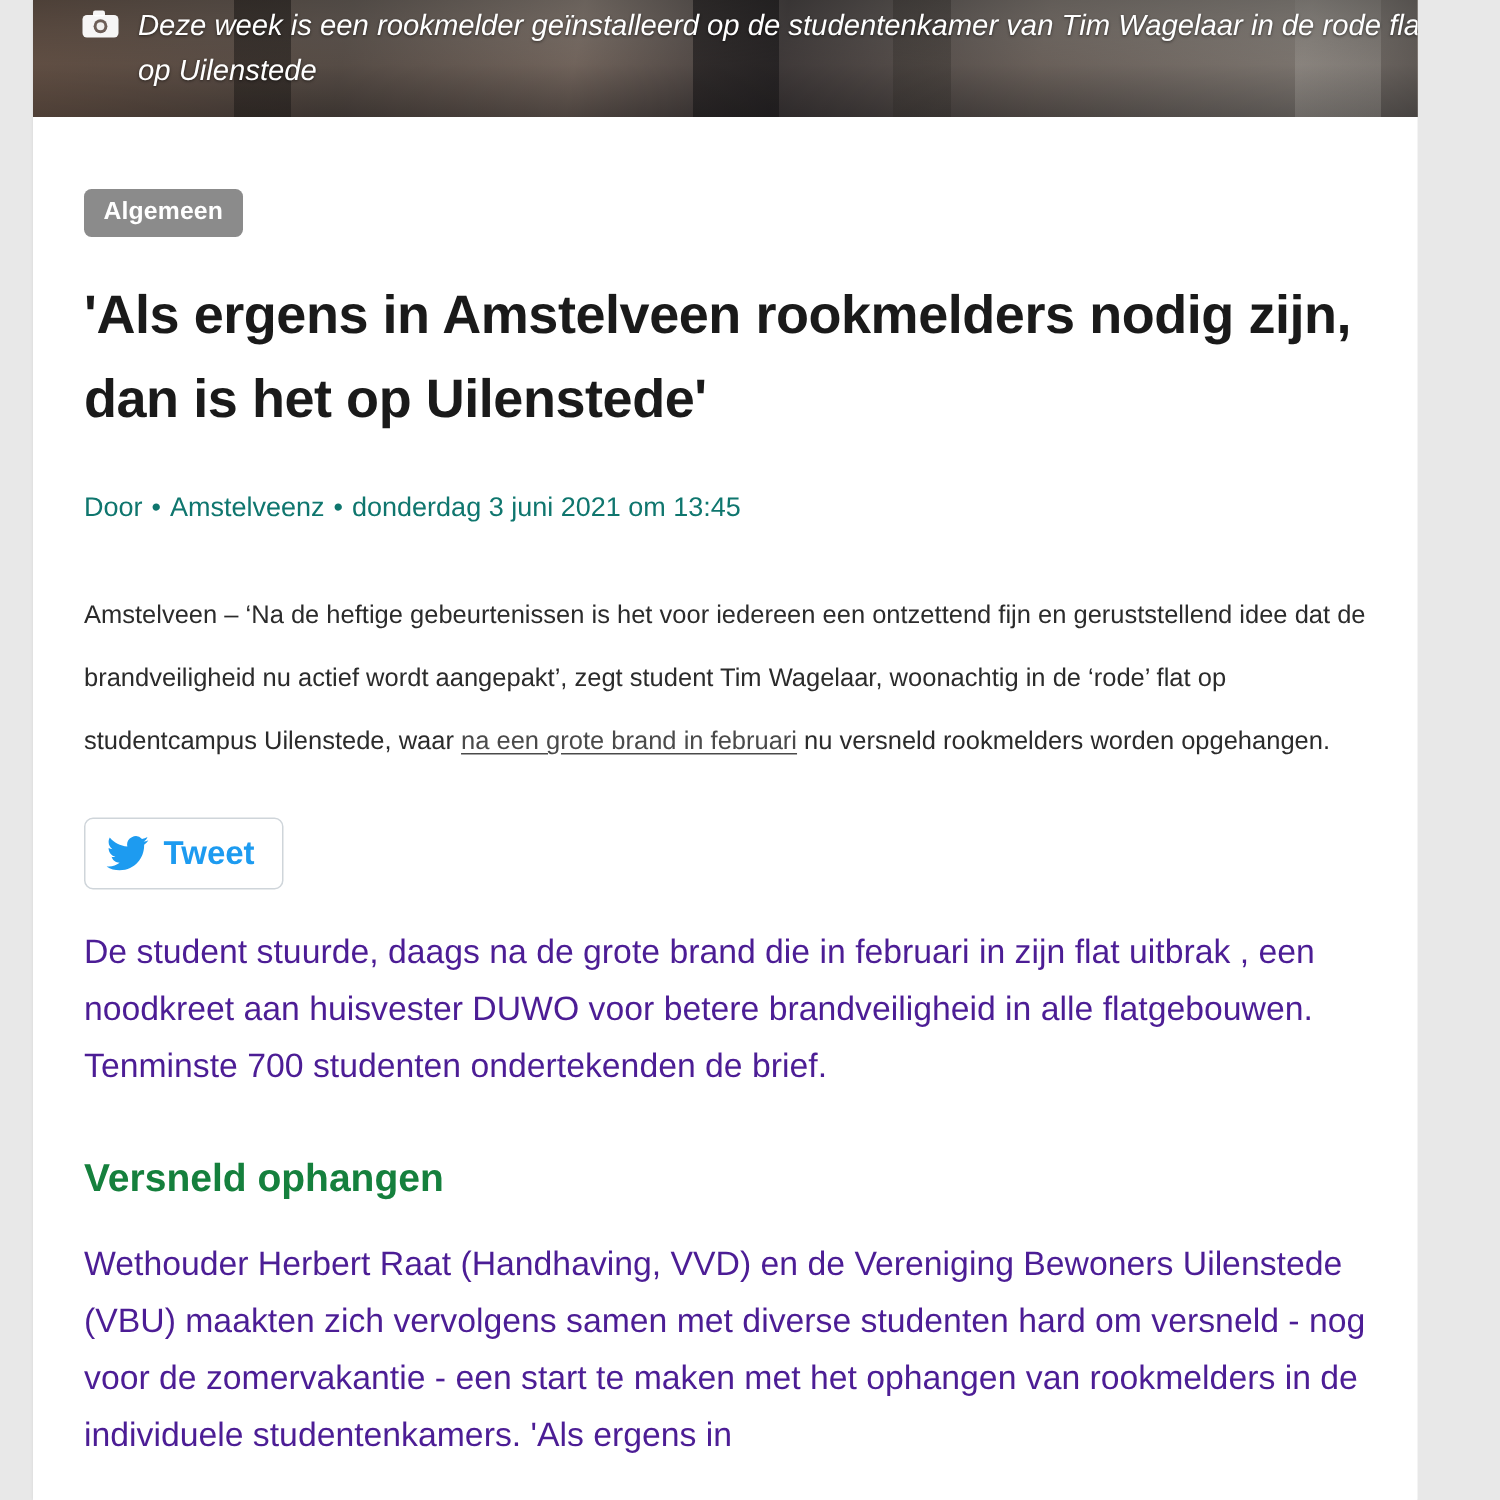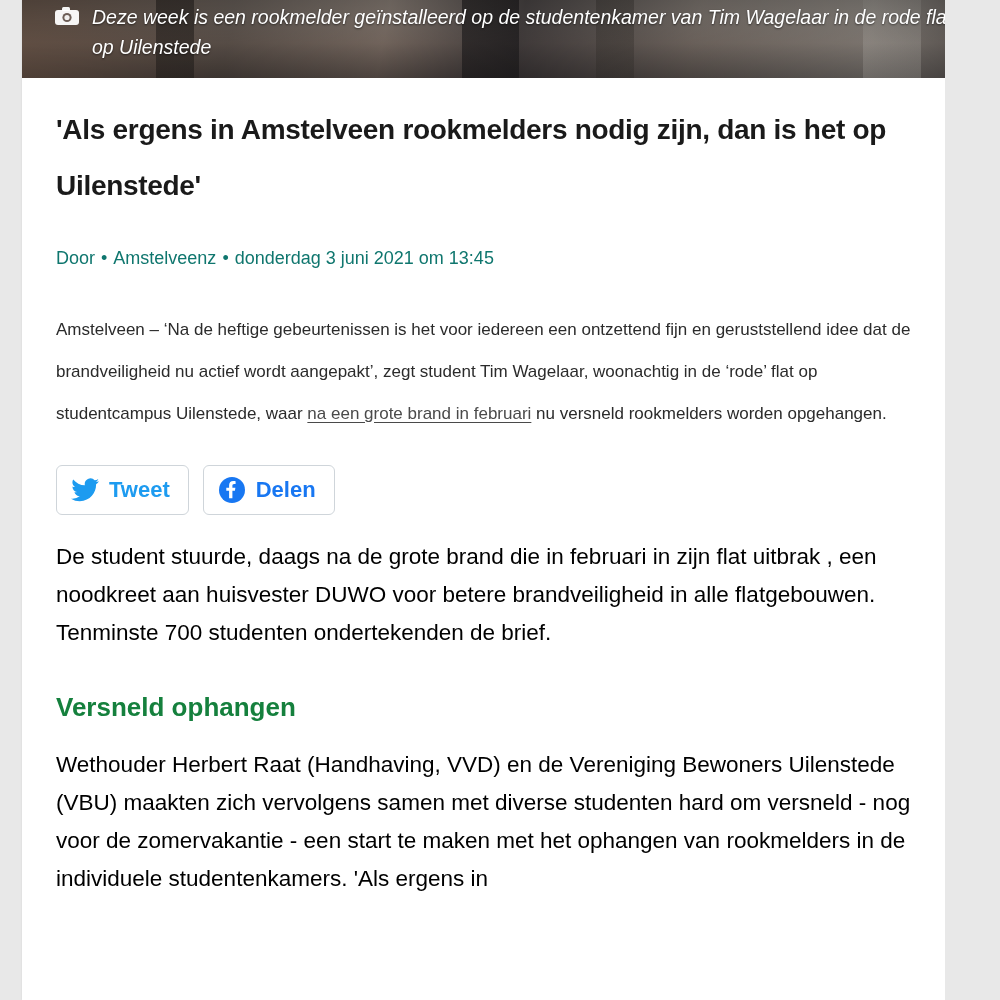--- a/index.html
+++ b/index.html
@@ -85,21 +85,21 @@
     background: #8b8b8b;
     color: #ffffff;
     font-size: 16.5px;
     font-weight: bold;
     padding: 6px 13px 7px;
     border-radius: 5px;
     letter-spacing: 0.1px;
   }
   h1.headline {
     margin: 24px 0 0 0;
-    font-size: 28px;
+    font-size: 36px;
     line-height: 56px;
     font-weight: bold;
     color: #1a1a1a;
     letter-spacing: -0.3px;
     max-width: 860px;
   }
   .byline {
     margin-top: 34px;
     font-size: 18px;
     color: #0f766e;
@@ -136,21 +136,21 @@
     font-size: 22px;
     font-weight: bold;
     color: #1d9bf0;
   }
   .share-btn.fb .label { color: #1877f2; }
   .share-icon { display: flex; align-items: center; }
 
   .para {
     font-size: 22.5px;
     line-height: 38px;
-    color: #000000;
+    color: #4c1d95;
     max-width: 880px;
   }
   h2.subhead {
     margin-top: 38px;
     font-size: 26px;
     line-height: 34px;
     font-weight: bold;
     color: #15803d;
   }
 </style>
@@ -171,47 +171,41 @@
             <circle cx="13" cy="11.5" r="4.6" fill="#6d5e57"></circle>
             <circle cx="13" cy="11.5" r="2.6" fill="#ffffff" opacity="0.9"></circle>
           </svg>
         </span>
         <span class="hero-caption-text">Deze week is een rookmelder geïnstalleerd op de studentenkamer van Tim Wagelaar in de rode flat op Uilenstede</span>
       </div>
     </div>
 
     <div class="content">
 
+      <div class="tag-row">
+        <span class="tag">Algemeen</span>
+      </div>
 
       <h1 class="headline">'Als ergens in Amstelveen rookmelders nodig zijn, dan is het op Uilenstede'</h1>
 
       <div class="byline">
         <span>Door</span><span class="sep">•</span><span>Amstelveenz</span><span class="sep">•</span><span>donderdag 3 juni 2021 om 13:45</span>
       </div>
 
       <p class="lead"><span>Amstelveen – ‘Na de heftige gebeurtenissen is het voor iedereen een ontzettend fijn en geruststellend idee dat de brandveiligheid nu actief wordt aangepakt’, zegt student Tim Wagelaar, woonachtig in de ‘rode’ flat op studentcampus Uilenstede, waar </span><a href="#">na een grote brand in februari</a><span> nu versneld rookmelders worden opgehangen.</span></p>
 
       <div class="share-row">
         <button class="share-btn tw">
           <span class="share-icon">
             <svg width="28" height="24" viewBox="0 0 24 20" aria-hidden="true">
               <path fill="#1d9bf0" d="M24 2.4c-.9.4-1.8.7-2.8.8 1-.6 1.8-1.6 2.2-2.7-1 .6-2 1-3.1 1.2A4.9 4.9 0 0 0 11.9 6c-4-.2-7.6-2.1-10-5.1-.4.7-.7 1.6-.7 2.5 0 1.7.9 3.2 2.2 4.1-.8 0-1.6-.2-2.2-.6v.1c0 2.4 1.7 4.4 3.9 4.8-.4.1-.8.2-1.3.2-.3 0-.6 0-.9-.1.6 2 2.4 3.4 4.6 3.4a9.9 9.9 0 0 1-6.1 2.1H0a14 14 0 0 0 7.5 2.2c9.1 0 14-7.5 14-14v-.6c1-.7 1.8-1.6 2.5-2.6z"></path>
             </svg>
           </span>
           <span class="label">Tweet</span>
         </button>
-        <button class="share-btn fb">
-          <span class="share-icon">
-            <svg width="28" height="28" viewBox="0 0 28 28" aria-hidden="true">
-              <circle cx="14" cy="14" r="13" fill="#1877f2"></circle>
-              <path fill="#ffffff" d="M16.9 14.8l.5-3.1h-3v-2c0-.9.4-1.7 1.8-1.7h1.4V5.3s-1.2-.2-2.4-.2c-2.5 0-4.1 1.5-4.1 4.2v2.4H8.3v3.1h2.8v7.5h3.3v-7.5h2.5z"></path>
-            </svg>
-          </span>
-          <span class="label">Delen</span>
-        </button>
       </div>
 
       <p class="para">De student stuurde, daags na de grote brand die in februari in zijn flat uitbrak , een noodkreet aan huisvester DUWO voor betere brandveiligheid in alle flatgebouwen. Tenminste 700 studenten ondertekenden de brief.</p>
 
       <h2 class="subhead">Versneld ophangen</h2>
 
       <p class="para">Wethouder Herbert Raat (Handhaving, VVD) en de Vereniging Bewoners Uilenstede (VBU) maakten zich vervolgens samen met diverse studenten hard om versneld - nog voor de zomervakantie - een start te maken met het ophangen van rookmelders in de individuele studentenkamers. 'Als ergens in</p>
 
     </div>
   </div>

